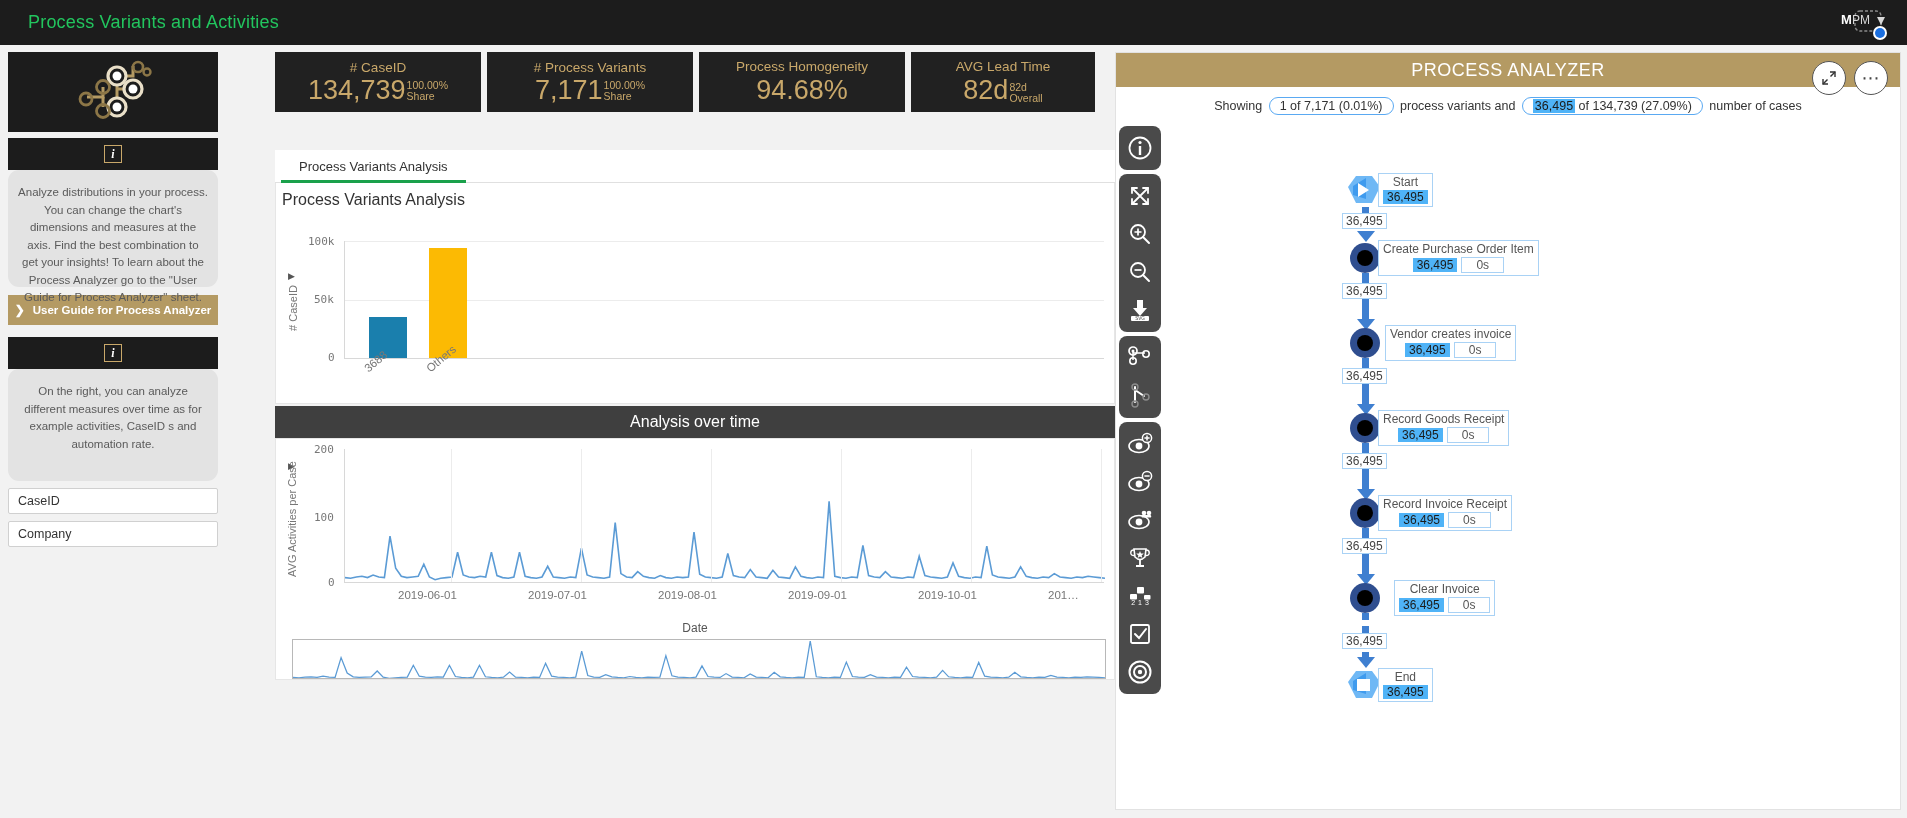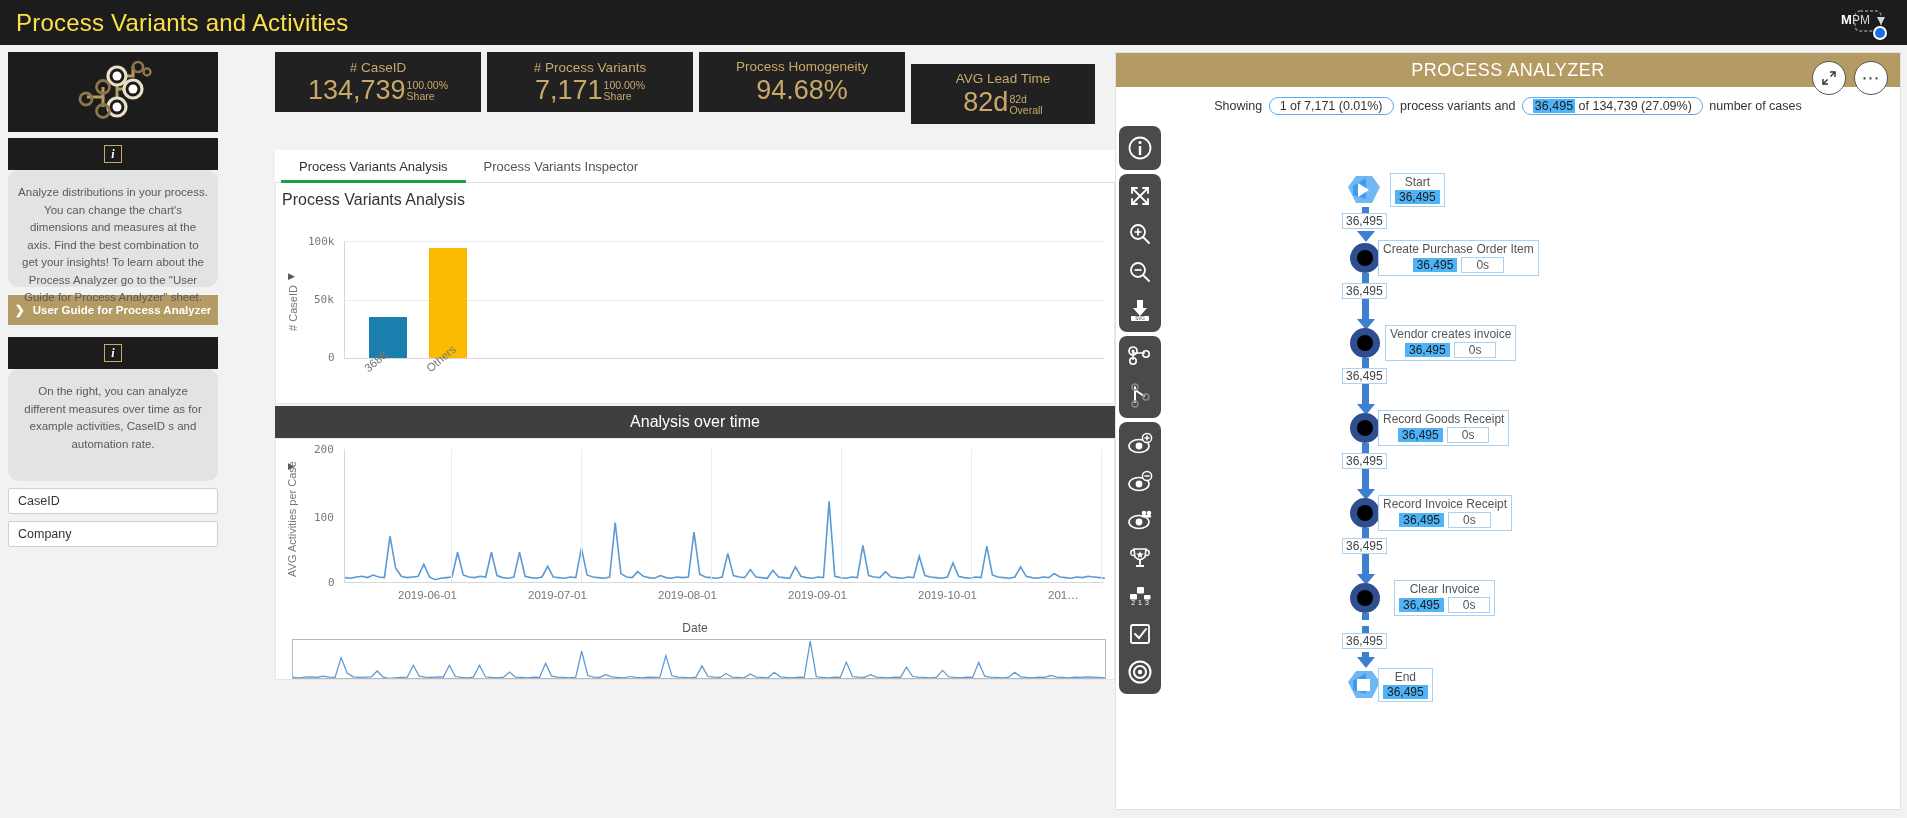--- a/index.html
+++ b/index.html
@@ -10,21 +10,21 @@
     overflow: hidden;
   }
 
   
   .topbar {
     position: absolute; left: 0; top: 0; width: 1907px; height: 45px;
     background: #1c1c1c;
     display: flex; align-items: center;
   }
   .topbar-title {
-    color: #fde047; font-size: 24px; padding-left: 16px; letter-spacing: .2px;
+    color: #22c55e; font-size: 18px; padding-left: 28px; letter-spacing: .2px;
   }
   .mpm-logo {
     position: absolute; right: 14px; top: 4px; width: 60px; height: 38px;
   }
 
   
   .leftcol { position: absolute; left: 8px; top: 52px; width: 210px; }
   .logo-panel {
     width: 210px; height: 80px; background: #1c1c1c;
     display:flex; align-items:center; justify-content:center;
@@ -246,39 +246,36 @@
   </div>
 </div>
 
 <div class="kpi" style="left:699px;width:206px;">
   <div class="kpi-title">Process Homogeneity</div>
   <div class="kpi-valrow">
     <div class="kpi-big">94.68%</div>
   </div>
 </div>
 
-<div class="kpi" style="left:911px;width:184px;margin-top:12px;">
+<div class="kpi" style="left:911px;width:184px;">
   <div class="kpi-title">AVG Lead Time</div>
   <div class="kpi-valrow">
     <div class="kpi-big">82d</div>
     <div class="kpi-sub">
       <span>82d</span>
       <span>Overall</span>
     </div>
   </div>
 </div>
 
 <div class="center">
 
   <div class="tabsbar">
     <div class="tab active">
       <span>Process Variants Analysis</span>
-    </div>
-    <div class="tab">
-      <span>Process Variants Inspector</span>
     </div>
   </div>
 
   <div class="panel">
     <div class="panel-title">Process Variants Analysis</div>
 
     <div class="chartbox">
 
       <div class="ytri" style="top:58px;">▶</div>
       <div class="ylabel-rot" style="left:-10px; top:95px;"># CaseID</div>
@@ -370,21 +367,21 @@
 
   <div class="flow">
 
     <div class="startmark" style="left:228px; top:0px;">
       <svg width="40" height="36" viewBox="0 0 40 36">
         <polygon points="4,14 12,3 28,3 36,14 28,30 12,30" fill="#6fb8f5"></polygon>
         <polygon points="9,13 22,5 22,26 9,22" fill="#3f9bee"></polygon>
         <polygon points="14,10 25,17 14,24" fill="#ffffff"></polygon>
       </svg>
     </div>
-    <div class="lbl-box" style="left:274px; top:0px;">
+    <div class="lbl-box" style="left:262px; top:0px;">
       <div class="lbl-title">Start</div>
       <div class="lbl-vals">
           <span class="lbl-count">36,495</span>
         </div>
     </div>
 
     <div class="edge dash" style="left:246px; top:34px; height:24px;"></div>
     <div class="edge-lbl" style="left:226px; top:40px;">36,495</div>
     <div class="arrow" style="left:240.5px; top:58px;"></div>
 

